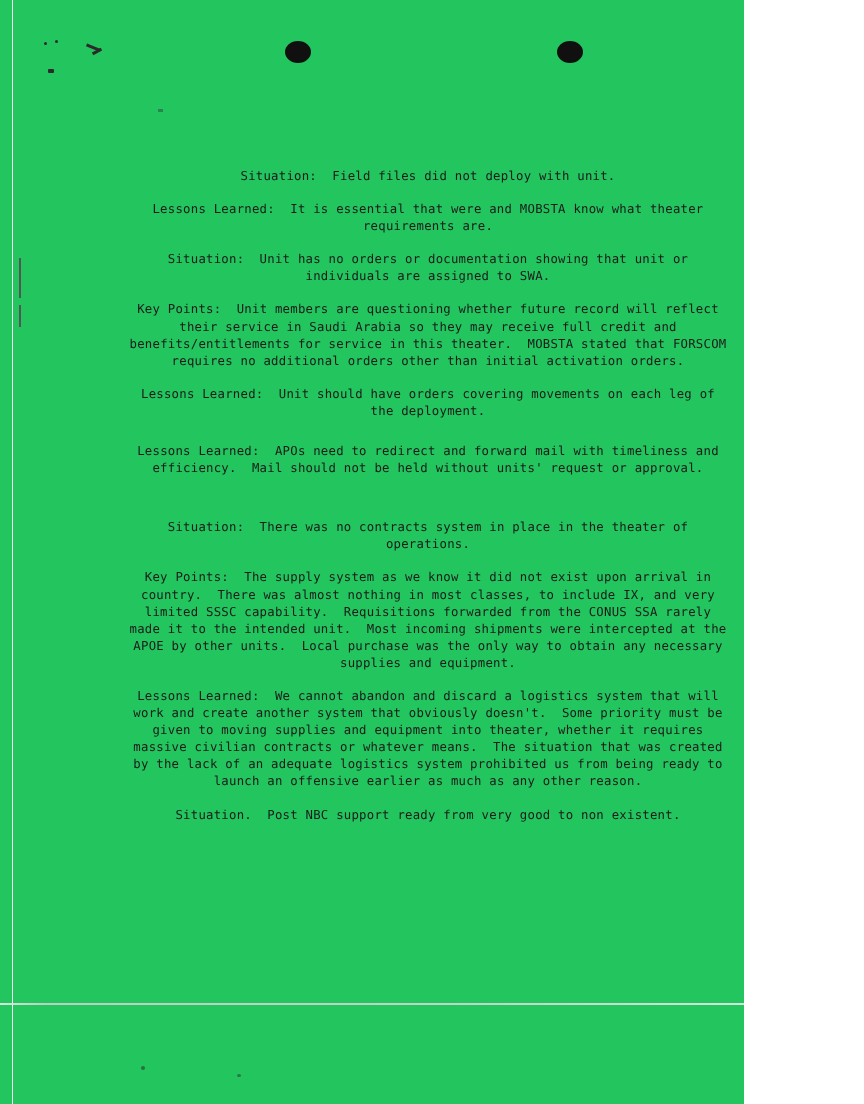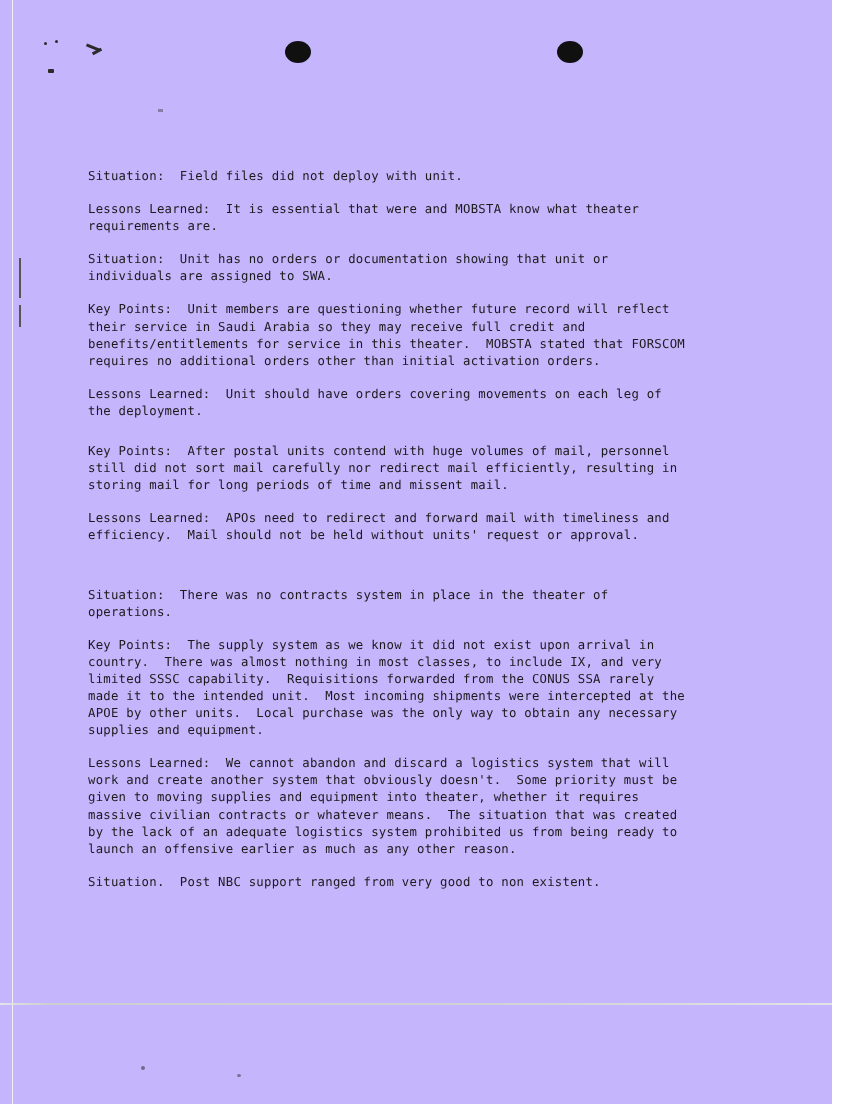--- a/index.html
+++ b/index.html
@@ -5,24 +5,25 @@
   html, body {
     margin: 0;
     padding: 0;
     background: #ffffff;
   }
   body {
     font-family: "DejaVu Sans Mono", monospace;
   }
   .page {
     position: relative;
-    width: 832px;
+    width: 744px;
     height: 1104px;
-    background: #c4b5fd;
+    background: #22c55e;
     overflow: hidden;
+    text-align: center;
   }
   
   .punch {
     position: absolute;
     width: 26px;
     height: 22px;
     background: #101010;
     border-radius: 50%;
   }
   .punch.left  { left: 285px; top: 41px; }
@@ -117,35 +118,32 @@
     <p class="para">Lessons Learned:  It is essential that were and MOBSTA know what theater
 requirements are.</p>
     <p class="para">Situation:  Unit has no orders or documentation showing that unit or
 individuals are assigned to SWA.</p>
     <p class="para">Key Points:  Unit members are questioning whether future record will reflect
 their service in Saudi Arabia so they may receive full credit and
 benefits/entitlements for service in this theater.  MOBSTA stated that FORSCOM
 requires no additional orders other than initial activation orders.</p>
     <p class="para tight">Lessons Learned:  Unit should have orders covering movements on each leg of
 the deployment.</p>
-    <p class="para">Key Points:  After postal units contend with huge volumes of mail, personnel
-still did not sort mail carefully nor redirect mail efficiently, resulting in
-storing mail for long periods of time and missent mail.</p>
     <p class="para gap-extra">Lessons Learned:  APOs need to redirect and forward mail with timeliness and
 efficiency.  Mail should not be held without units' request or approval.</p>
     <p class="para">Situation:  There was no contracts system in place in the theater of
 operations.</p>
     <p class="para">Key Points:  The supply system as we know it did not exist upon arrival in
 country.  There was almost nothing in most classes, to include IX, and very
 limited SSSC capability.  Requisitions forwarded from the CONUS SSA rarely
 made it to the intended unit.  Most incoming shipments were intercepted at the
 APOE by other units.  Local purchase was the only way to obtain any necessary
 supplies and equipment.</p>
     <p class="para">Lessons Learned:  We cannot abandon and discard a logistics system that will
 work and create another system that obviously doesn't.  Some priority must be
 given to moving supplies and equipment into theater, whether it requires
 massive civilian contracts or whatever means.  The situation that was created
 by the lack of an adequate logistics system prohibited us from being ready to
 launch an offensive earlier as much as any other reason.</p>
-    <p class="para">Situation.  Post NBC support ranged from very good to non existent.</p>
+    <p class="para">Situation.  Post NBC support ready from very good to non existent.</p>
   </div>
 
 </div>
 
 </body></html>

